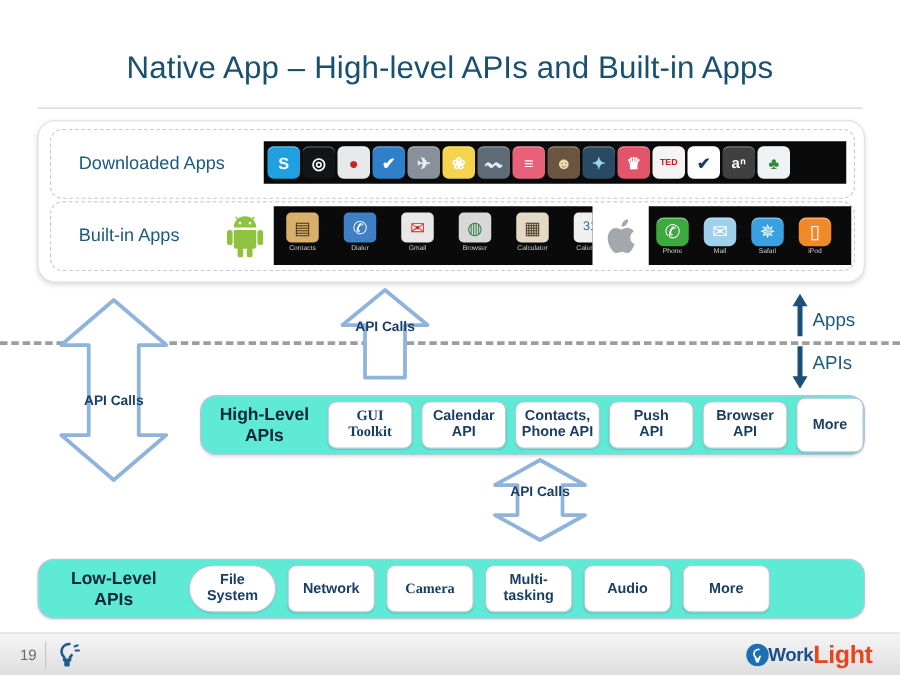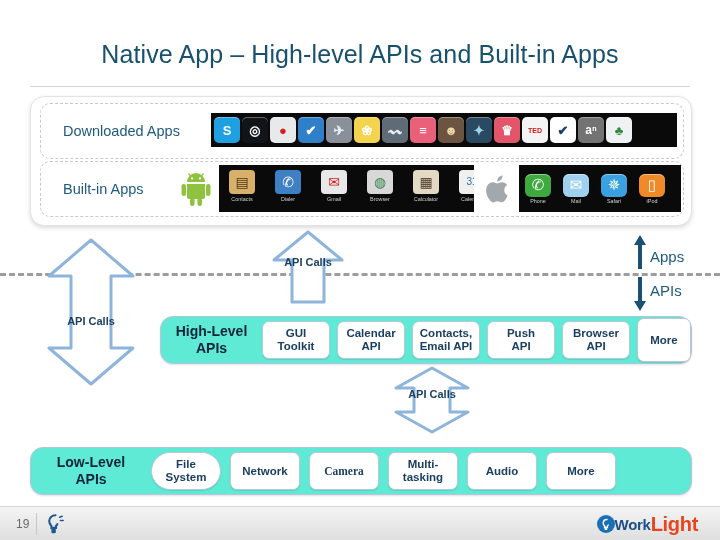--- a/index.html
+++ b/index.html
@@ -167,21 +167,21 @@
           <div class="appicon" style="background: rgb(47, 127, 201); color: rgb(255, 255, 255);">✔</div>
           <div class="appicon" style="background: rgb(138, 144, 153); color: rgb(232, 238, 245);">✈</div>
           <div class="appicon" style="background: rgb(244, 212, 78); color: rgb(255, 255, 255);">❀</div>
           <div class="appicon" style="background: rgb(95, 107, 118); color: rgb(230, 237, 244);">〰</div>
           <div class="appicon" style="background: rgb(232, 96, 122); color: rgb(255, 255, 255);">≡</div>
           <div class="appicon" style="background: rgb(108, 85, 64); color: rgb(240, 215, 168);">☻</div>
           <div class="appicon" style="background: rgb(42, 74, 99); color: rgb(159, 212, 239);">✦</div>
           <div class="appicon" style="background: rgb(226, 85, 106); color: rgb(255, 255, 255);">♛</div>
           <div class="appicon" style="background: rgb(244, 244, 244); color: rgb(216, 20, 20); font-size: 7px;">TED</div>
           <div class="appicon" style="background: rgb(255, 255, 255); color: rgb(26, 63, 99);">✔</div>
-          <div class="appicon" style="background: #737373; color: rgb(255, 255, 255); font-size: 12px;">aⁿ</div>
+          <div class="appicon" style="background: #404040; color: rgb(255, 255, 255); font-size: 12px;">aⁿ</div>
           <div class="appicon" style="background: rgb(238, 242, 244); color: rgb(47, 138, 63);">♣</div>
         </div>
     </div>
 
     <div class="row-card r2">
       <div class="row-label">Built-in Apps</div>
 
       <div class="os-logo" style="left:138px;top:9px;width:34px;height:36px;">
         <svg width="30" height="34" viewBox="0 0 30 34">
           <path d="M6 12h18v13a2 2 0 0 1-2 2H8a2 2 0 0 1-2-2z" fill="#8fc33f"></path>
@@ -285,36 +285,36 @@
   <div class="arrow-label" style="left:45px;top:315px;width:92px;">
     <span>API Calls</span>
   </div>
 
   <div class="band" style="left:160px;top:316px;width:530px;height:46px;">
     <div class="band-title" style="width:108px;">
       <div>High-Level</div>
       <div>APIs</div>
     </div>
     <div id="high-level-chips" style="display:flex;align-items:center;gap:7px;">
-        <div class="chip" style="width: 66px; height: 36px;">
+        <div class="chip" style="width: 66px; height: 36px; font-family: Liberation Serif, serif;">
           <div>
             <div>GUI</div>
             <div>Toolkit</div>
           </div>
         </div>
         <div class="chip" style="width: 66px; height: 36px;">
           <div>
             <div>Calendar</div>
             <div>API</div>
           </div>
         </div>
         <div class="chip" style="width: 66px; height: 36px;">
           <div>
             <div>Contacts,</div>
-            <div>Email API</div>
+            <div>Phone API</div>
           </div>
         </div>
         <div class="chip" style="width: 66px; height: 36px;">
           <div>
             <div>Push</div>
             <div>API</div>
           </div>
         </div>
         <div class="chip" style="width: 66px; height: 36px;">
           <div>

